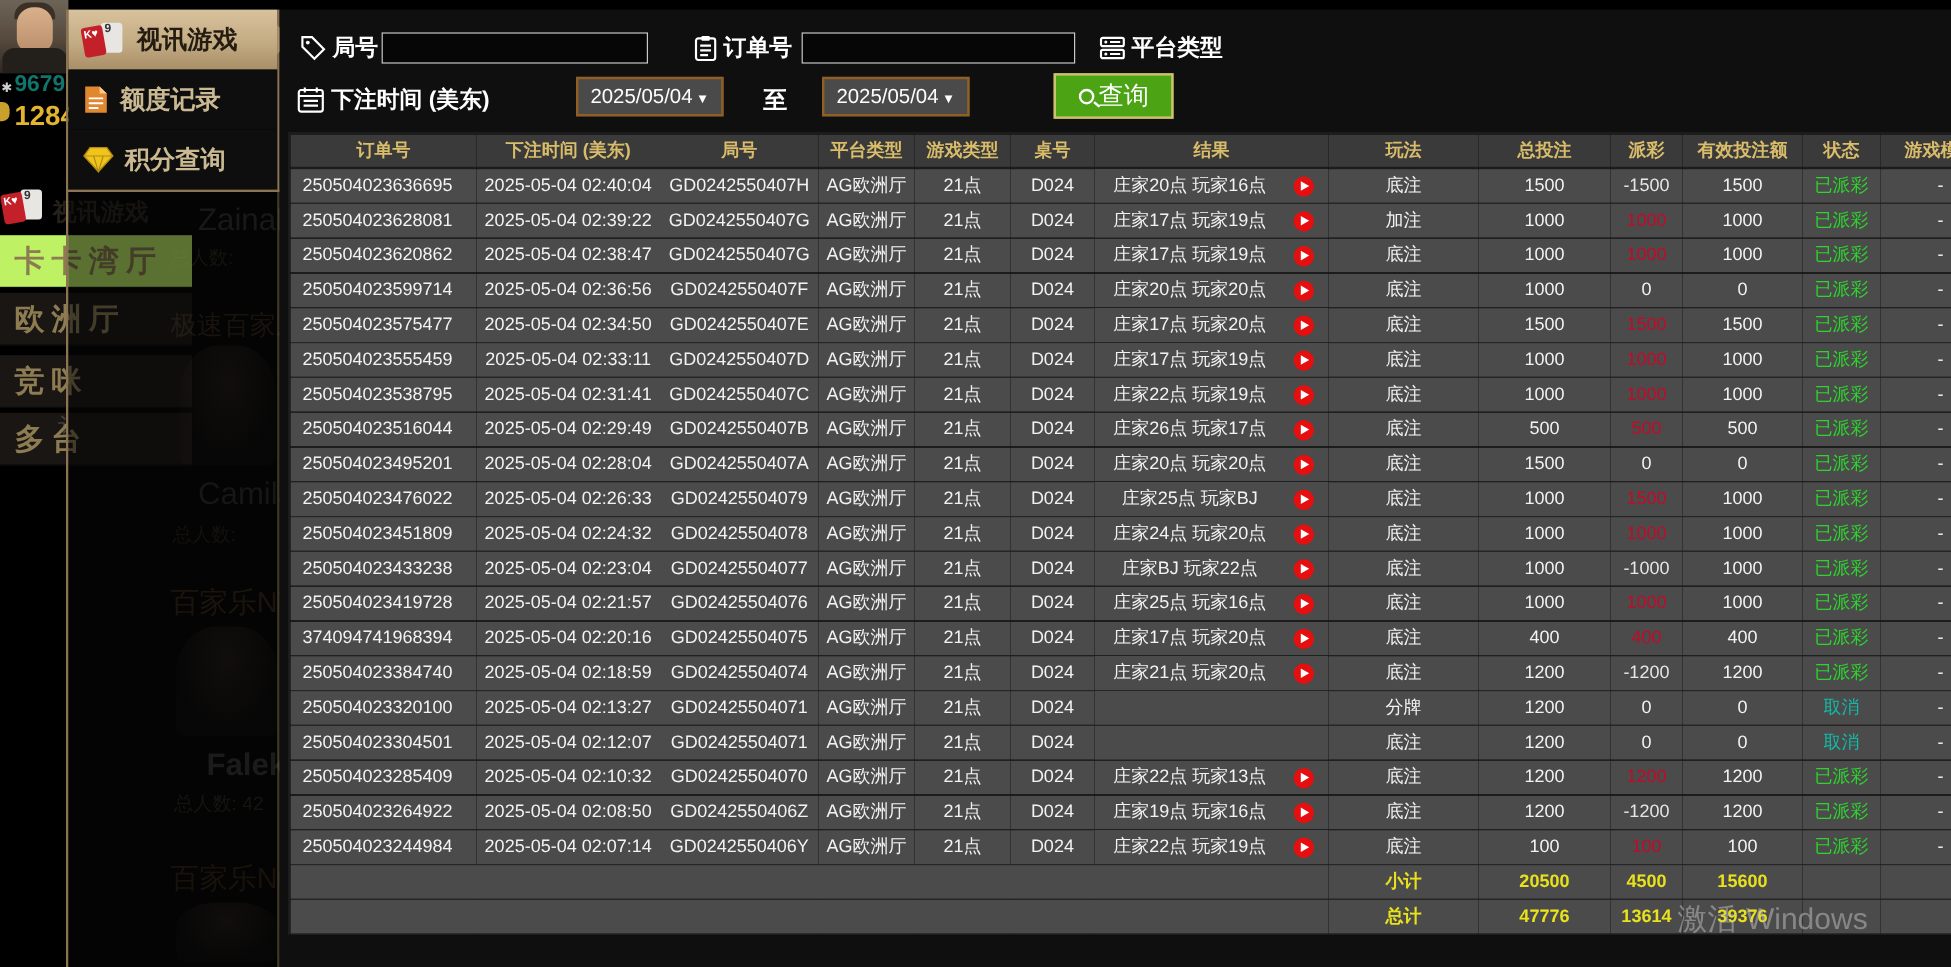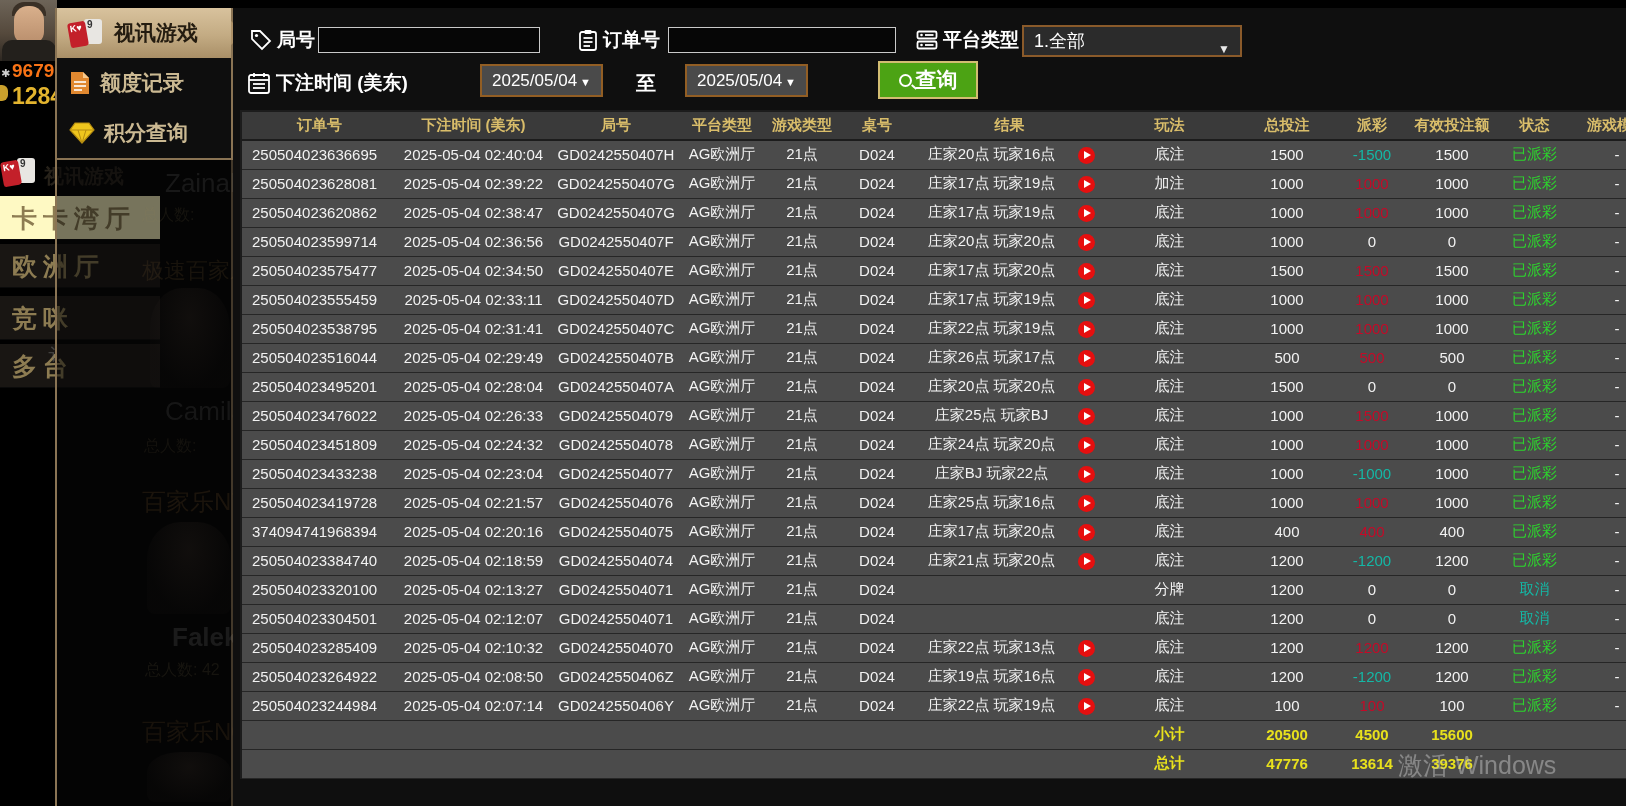--- a/index.html
+++ b/index.html
@@ -9,33 +9,33 @@
 
   
   .bg-avatar { position:absolute; left:0; top:0; width:57px; height:61px;
     background:linear-gradient(180deg,#6d6458 0%,#55493c 55%,#2e2822 100%); overflow:hidden; }
   .bg-avatar .head { position:absolute; left:14px; top:6px; width:30px; height:38px;
     border-radius:14px 14px 12px 12px; background:linear-gradient(180deg,#d9b08c,#b98e6c); }
   .bg-avatar .hair { position:absolute; left:12px; top:2px; width:34px; height:14px;
     border-radius:12px 12px 0 0; background:#3a3026; }
   .bg-avatar .body { position:absolute; left:2px; top:40px; width:54px; height:22px;
     border-radius:10px 10px 0 0; background:#23201c; }
-  .bg-stat1 { position:absolute; left:12px; top:60px; font-size:19px; font-weight:bold; color:#f97316; }
+  .bg-stat1 { position:absolute; left:12px; top:60px; font-size:19px; font-weight:bold; color:#0f766e; }
   .bg-stat1-star { position:absolute; left:1px; top:67px; font-size:11px; color:#cfcfcf; }
   .bg-stat2 { position:absolute; left:12px; top:83px; font-size:23px; font-weight:bold; color:#e3b42e; }
   .bg-pouch { position:absolute; left:-6px; top:85px; width:14px; height:16px; background:#caa02c; border-radius:3px 6px 6px 6px; }
   .bg-cards { position:absolute; left:2px; top:158px; width:40px; height:32px; }
   .bg-cards .c1 { position:absolute; left:0; top:3px; width:18px; height:25px; background:#c3202a; border-radius:3px;
      transform:rotate(-10deg); color:#fff; font-size:9px; font-weight:bold; padding:1px 2px; }
   .bg-cards .c2 { position:absolute; left:15px; top:0; width:18px; height:25px; background:#e8e6e2; border-radius:3px;
      color:#333; font-size:10px; font-weight:bold; padding:0 3px; }
   .bg-videolabel { position:absolute; left:44px; top:163px; font-size:20px; font-weight:bold; color:#463d2f; opacity:.55; }
   .bg-tab { position:absolute; left:0; width:160px; height:44px; background:#191613; border-bottom:1px solid #0a0a0a;
     font-size:25px; font-weight:bold; color:#8d7c52; line-height:44px; padding-left:12px; letter-spacing:6px; }
-  .bg-tab.t0 { top:196px; background:#fef9c3; }
+  .bg-tab.t0 { top:196px; background:#bef264; }
   .bg-tab.t1 { top:244px; }
   .bg-tab.t2 { top:296px; }
   .bg-tab.t3 { top:344px; }
   .bg-glyph { position:absolute; left:48px; top:343px; font-size:18px; color:#6a6a6a; opacity:.5; }
 
   
   .dialog-left-border { position:absolute; left:55px; top:8px; width:2px; height:798px; background:#8a7454; }
   .dialog-divider { position:absolute; left:231px; top:8px; width:2px; height:798px; background:#8a7454; }
 
   .menu { position:absolute; left:57px; top:8px; width:174px; }
@@ -70,38 +70,38 @@
   .ficon { display:inline-block; margin-right:5px; }
   .txt-input { background:#060606; border:1px solid #c9c9c9; height:26px; color:#eee; font-size:15px; padding:0 6px; }
   .plat-select { position:absolute; left:789px; top:17px; width:220px; height:32px; background:#2b2b2b;
     border:2px solid #8a5a2a; color:#fff; font-size:18px; line-height:28px; padding-left:10px; cursor:pointer; }
   .plat-select .arr { position:absolute; right:10px; top:8px; font-size:12px; color:#e8e8e8; }
   .date-select { position:absolute; top:56px; width:123px; height:33px; background:#4a4a4a; border:2px solid #925e24;
     color:#fff; font-size:17px; text-align:center; line-height:29px; cursor:pointer; }
   .date-select .arr { font-size:11px; margin-left:3px; }
   .to-label { position:absolute; left:403px; top:62px; font-size:20px; font-weight:bold; }
   .search-btn { position:absolute; left:645px; top:53px; width:100px; height:38px; background:#4ca314;
-    border:2px solid #d2bd72; color:#fff; font-size:21px; font-weight:bold; display:flex; align-items:center;
+    border:2px solid #d2bd72; color:#fff; font-size:21px; font-weight:normal; display:flex; align-items:center;
     justify-content:center; gap:4px; cursor:pointer; }
   .mag { display:inline-block; width:13px; height:13px; border:2px solid #fff; border-radius:50%; position:relative; }
   .mag::after { content:""; position:absolute; left:10px; top:10px; width:6px; height:2px; background:#fff; transform:rotate(40deg); }
 
   
   .tablewrap { position:absolute; left:7px; top:102px; width:1386px; overflow:hidden; border-left:2px solid #1c1c1c; border-top:2px solid #1c1c1c; }
   table { border-collapse:collapse; table-layout:fixed; width:1425px; }
   th { background:#3a3a3a; color:#d9bd6a; font-size:15px; font-weight:bold; height:28px; border-bottom:2px solid #1c1c1c; white-space:nowrap; overflow:hidden; }
   td { background:#4b4b4b; color:#f2f2f2; font-size:15px; height:29px; text-align:center;
     border-bottom:1px solid #262626; white-space:nowrap; overflow:hidden; }
   td.l { text-align:left; padding-left:10px; }
   td.result-cell { position:relative; padding-right:36px; }
   .play-icon { position:absolute; right:12px; top:6px; width:17px; height:17px; background:#e60f0f; border-radius:50%; cursor:pointer; }
   .play-icon::after { content:""; position:absolute; left:6px; top:4px;
     border-left:7px solid #fff; border-top:4.5px solid transparent; border-bottom:4.5px solid transparent; }
   td.pay.pos { color:#c40a28; }
-  td.pay.neg { color:#14b8a6; }
+  td.pay.neg { color:#e5e5e5; }
   td.pay.zero { color:#f2f2f2; }
   td.status.paid { color:#2dd42d; }
   td.status.cancelled { color:#14b8a6;text-align:center; }
   tr.total-row td { color:#e8e11c; font-weight:bold; }
 
   .watermark { position:absolute; left:1398px; top:749px; font-size:25px; color:rgba(195,195,195,.5); white-space:nowrap; }
 
   svg.oicon { stroke:#fff; fill:none; stroke-width:1.8; }
 </style>
 </head>
@@ -202,24 +202,20 @@
   <div class="frow" style="left:683px; top:19px;">
     <svg class="oicon ficon" width="22" height="22" viewBox="0 0 22 22">
       <rect x="1.5" y="2.5" width="19" height="7" rx="1.5"></rect>
         <rect x="1.5" y="12.5" width="19" height="7" rx="1.5"></rect>
       <circle cx="5.5" cy="6" r="1.3" fill="#fff" stroke="none"></circle>
         <circle cx="5.5" cy="16" r="1.3" fill="#fff" stroke="none"></circle>
       <line x1="9" y1="6" x2="17.5" y2="6"></line>
         <line x1="9" y1="16" x2="17.5" y2="16"></line>
     </svg>
     <span class="flabel">平台类型</span>
-  </div>
-  <div class="plat-select">
-    <span>1.全部</span>
-    <span class="arr">▼</span>
   </div>
 
   <div class="frow" style="left:14px; top:62px;">
     <svg class="oicon ficon" width="24" height="24" viewBox="0 0 24 24">
       <rect x="2" y="4" width="20" height="18" rx="2"></rect>
         <line x1="2" y1="9" x2="22" y2="9"></line>
       <line x1="7" y1="2" x2="7" y2="6"></line>
         <line x1="17" y1="2" x2="17" y2="6"></line>
       <line x1="6" y1="13" x2="18" y2="13"></line>
         <line x1="6" y1="17" x2="18" y2="17"></line>

